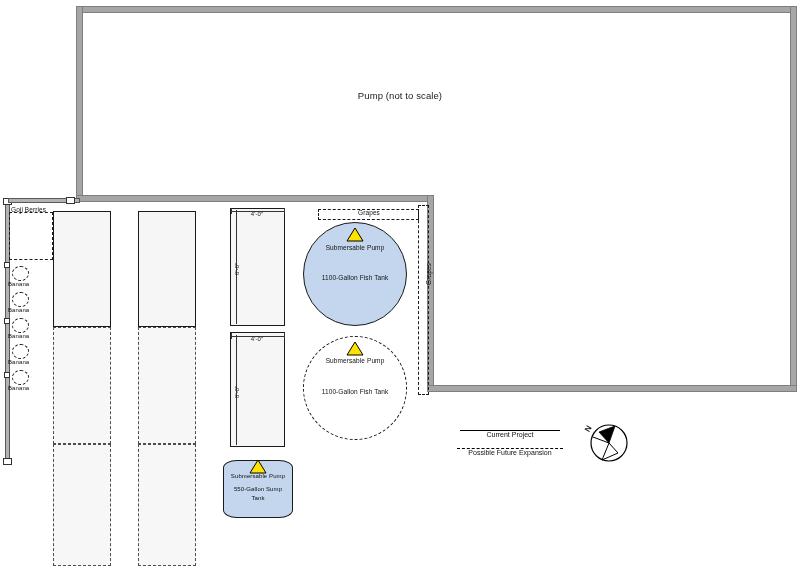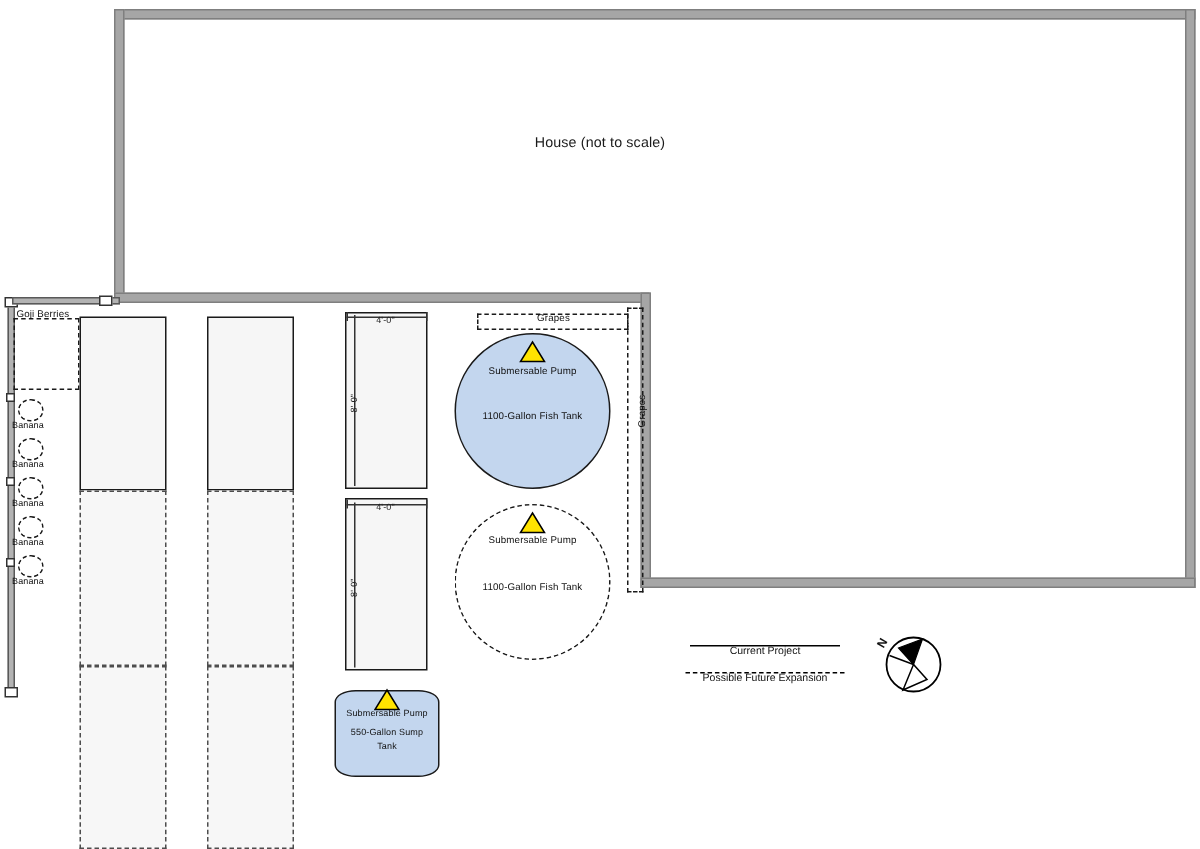--- a/index.html
+++ b/index.html
@@ -160,21 +160,21 @@
   <div class="wall" style="left:790px; top:6px; width:7px; height:386px;"></div>
 
   <div class="wall" style="left:76px; top:6px; width:7px; height:196px;"></div>
 
   <div class="wall" style="left:76px; top:195px; width:357px; height:7px;"></div>
 
   <div class="wall" style="left:427px; top:195px; width:7px; height:197px;"></div>
 
   <div class="wall" style="left:427px; top:385px; width:370px; height:7px;"></div>
 
-  <div class="lbl house-label" style="left:400px; top:91px; transform:translateX(-50%);">House (not to scale)</div>
+  <div class="lbl house-label" style="left:400px; top:91px; transform:translateX(-50%);">Pump (not to scale)</div>
 
   <div class="fence" style="left:5px; top:200px; width:5px; height:263px;"></div>
   <div class="fence-node" style="left:3px; top:198px; width:9px; height:7px;"></div>
   <div class="fence-node" style="left:3px; top:458px; width:9px; height:7px;"></div>
 
   <div class="fence" style="left:8px; top:198px; width:72px; height:5px;"></div>
   <div class="fence-node" style="left:66px; top:197px; width:9px; height:7px;"></div>
 
   <div class="fence-node" style="left:4px; top:262px; width:6px; height:6px;"></div>
   <div class="fence-node" style="left:4px; top:318px; width:6px; height:6px;"></div>

